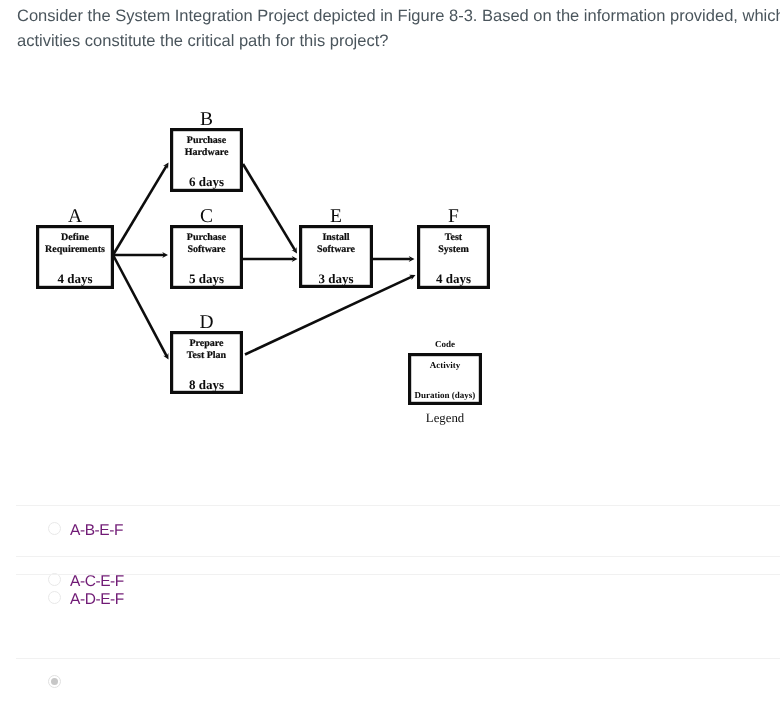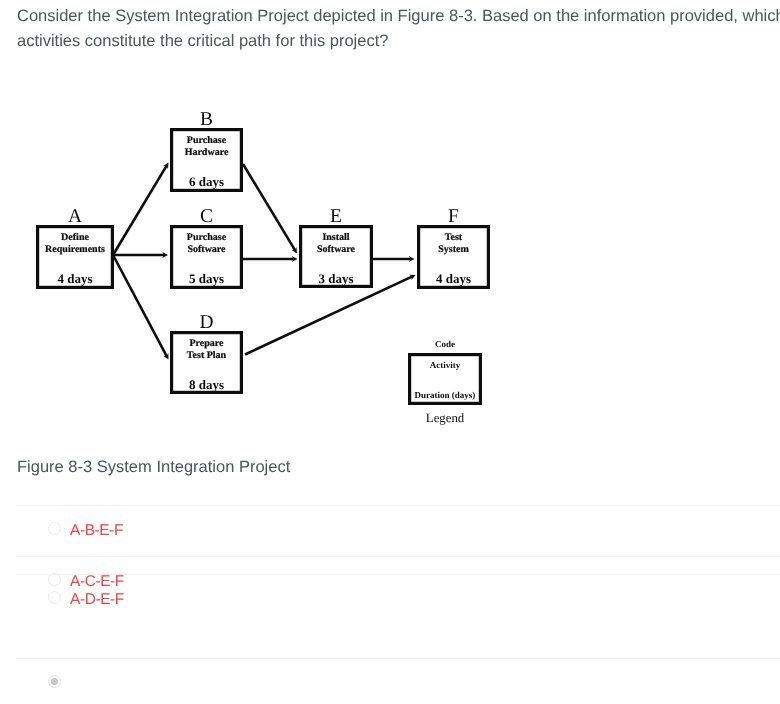--- a/index.html
+++ b/index.html
@@ -13,21 +13,21 @@
   .fig-caption{position:absolute;left:17px;top:458px;font-size:16.5px;color:#4a555c;}
   .answers{position:absolute;left:0;top:0;width:780px;}
   .answer-row{position:absolute;left:0;width:780px;height:51px;}
   .answer-row .sep{position:absolute;left:16px;right:0;top:0;height:1px;background:#f1f1f1;}
   .radio{position:absolute;left:48px;width:13px;height:13px;border-radius:50%;
          border:1px solid #e8e8e8;box-sizing:border-box;background:#fff;}
   .radio .dot{display:none;}
   .radio.sel{border-color:#e0e0e0;}
   .radio.sel .dot{display:block;position:absolute;left:2px;top:2px;width:7px;height:7px;
                   border-radius:50%;background:#c7c7c7;}
-  .answer-label{position:absolute;left:70px;font-size:15.5px;color:#ef4444;letter-spacing:-0.42px;
+  .answer-label{position:absolute;left:70px;font-size:15.5px;color:#701a75;letter-spacing:-0.42px;
                 white-space:nowrap;}
   .answer-row.selected .answer-label{color:#4a555c;margin-top:32px;}
   #fig-svg{display:block;}
   .nd-code{font-family:"Liberation Serif",serif;font-size:19.5px;fill:#0d0d0d;}
   .nd-name{font-family:"Liberation Serif",serif;font-weight:bold;font-size:10px;fill:#0d0d0d;stroke:#0d0d0d;stroke-width:0.22;}
   .nd-dur{font-family:"Liberation Serif",serif;font-weight:bold;font-size:13px;fill:#0d0d0d;}
   .lg-name{font-family:"Liberation Serif",serif;font-weight:bold;font-size:9px;fill:#0d0d0d;}
   .lg-title{font-family:"Liberation Serif",serif;font-size:12.8px;fill:#0d0d0d;}
 </style>
 </head>
@@ -116,21 +116,20 @@
   <g id="fig-legend">
           <text class="lg-name" x="445" y="346.5" text-anchor="middle">Code</text>
           <rect x="409.6" y="354.6" width="70.8" height="48.8" fill="#fff" stroke="#0d0d0d" stroke-width="3.2"></rect>
           <text class="lg-name" x="445" y="367.5" text-anchor="middle">Activity</text>
           <text class="lg-name" x="445" y="397.5" text-anchor="middle">Duration (days)</text>
           <text class="lg-title" x="445" y="422" text-anchor="middle">Legend</text>
         </g>
 </svg>
 </div>
 
-<div class="fig-caption">Figure 8-3 System Integration Project</div>
 
 <div class="answers">
   <div class="answer-row" style="top:505px">
     <span class="sep"></span>
     <span class="radio" style="top:17px"></span>
     <span class="answer-label" style="top:17px">A-B-E-F</span>
   </div>
   <div class="answer-row" style="top:556px">
     <span class="sep"></span>
     <span class="radio" style="top:17px"></span>

